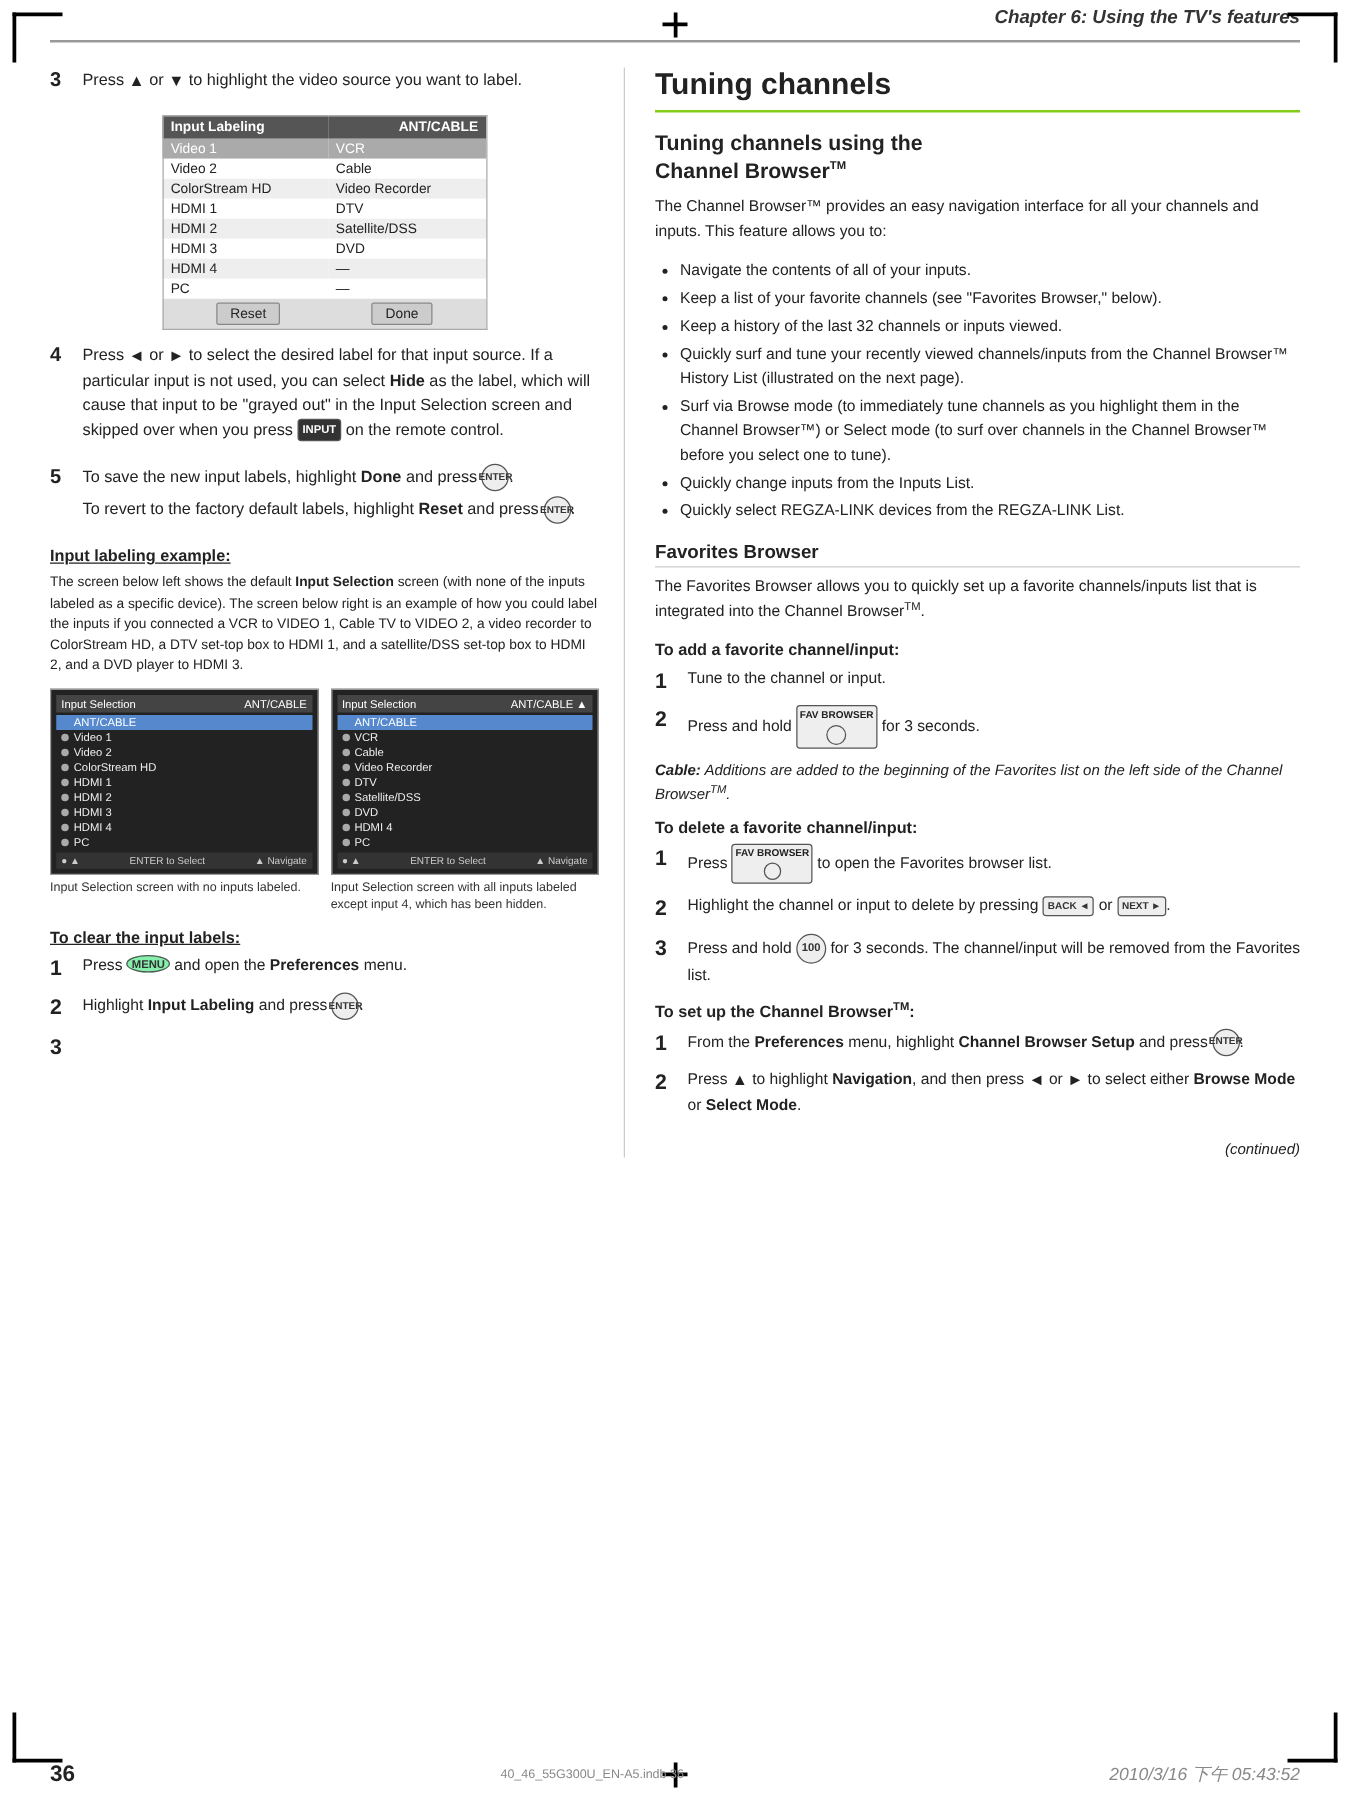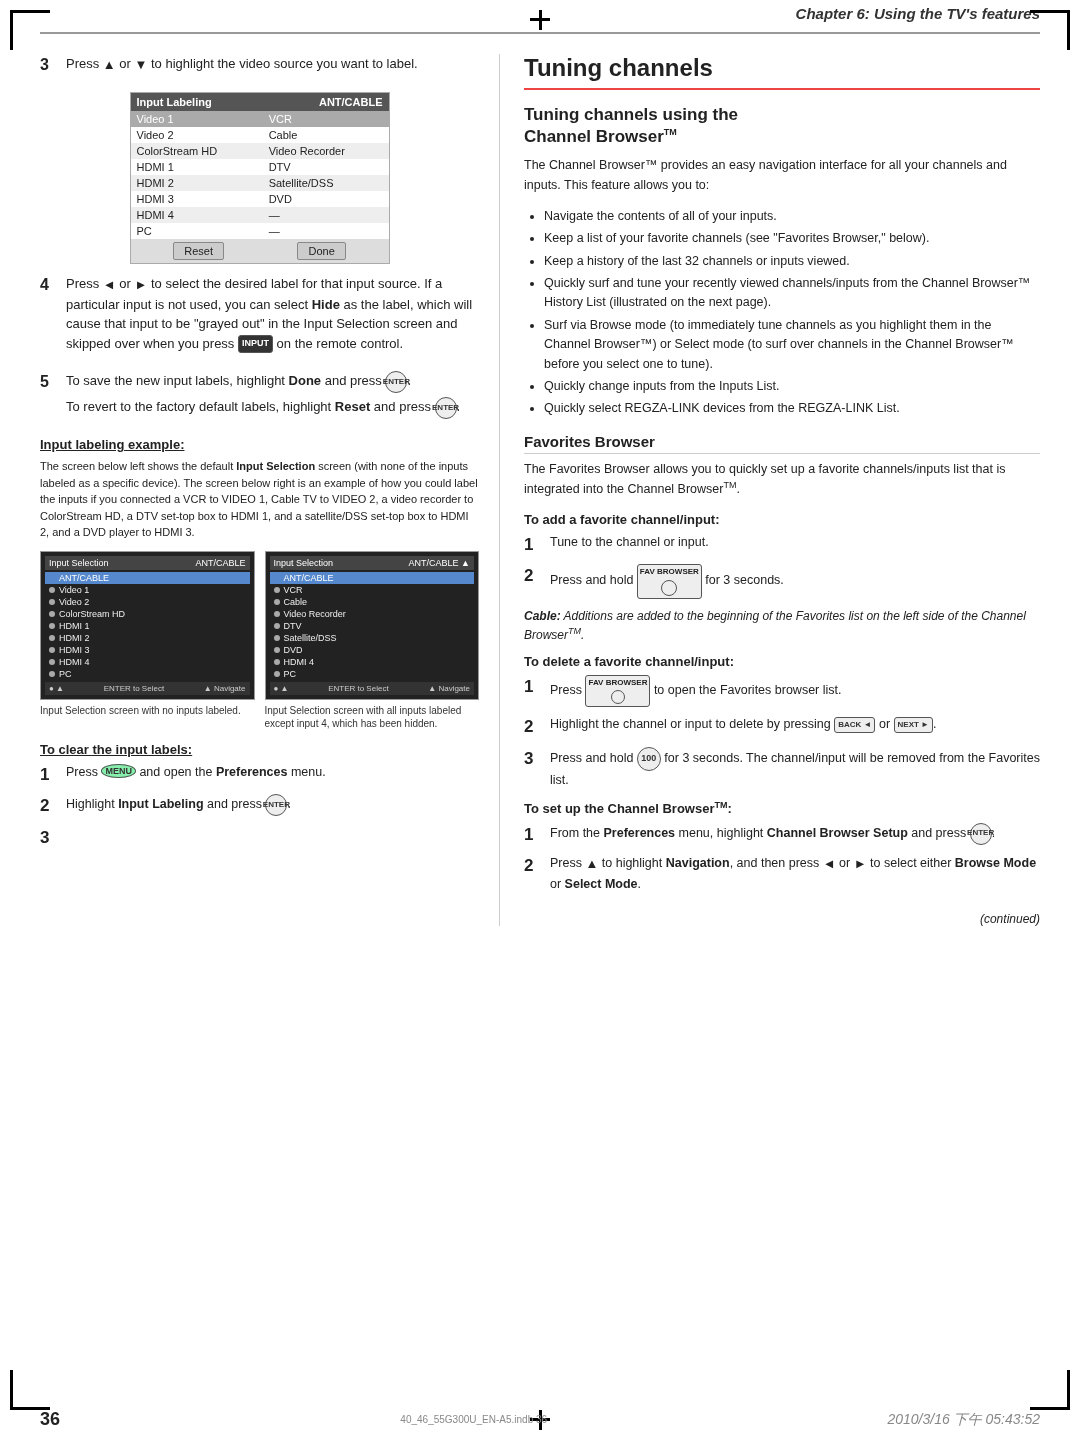--- a/index.html
+++ b/index.html
@@ -201,21 +201,21 @@
       font-size: 13px;
       margin: 12px 0 6px 0;
       text-decoration: underline;
     }
 
     
     .section-title-main {
       font-size: 24px;
       font-weight: bold;
       color: #222;
-      border-bottom: 2px solid #ef4444;
+      border-bottom: 2px solid #84cc16;
       padding-bottom: 6px;
       margin-bottom: 14px;
     }
     .section-title-sub {
       font-size: 17px;
       font-weight: bold;
       color: #222;
       margin-bottom: 8px;
       line-height: 1.3;
     }

